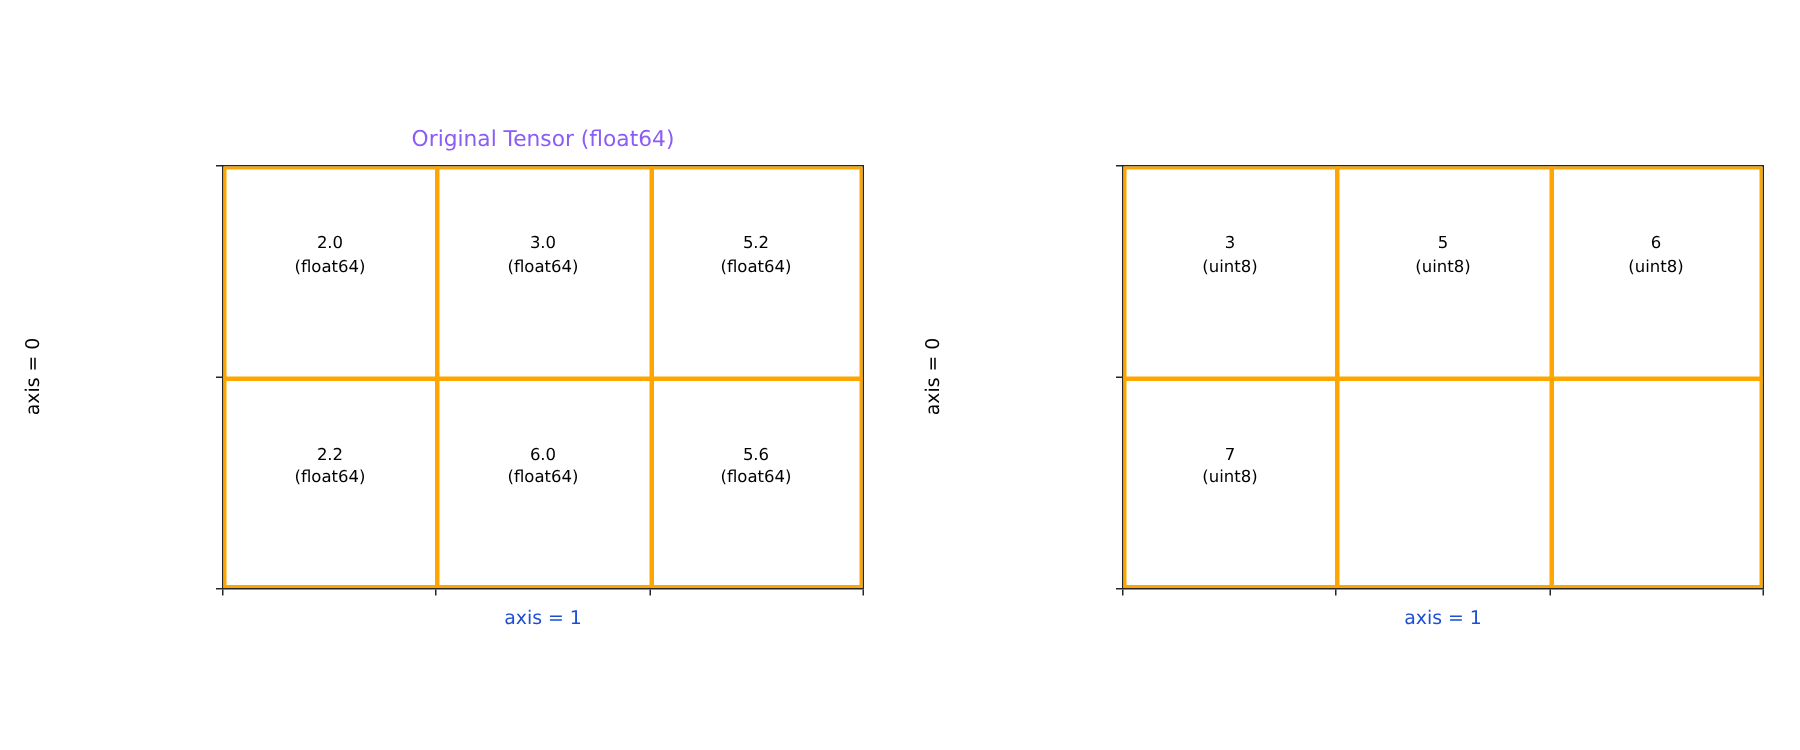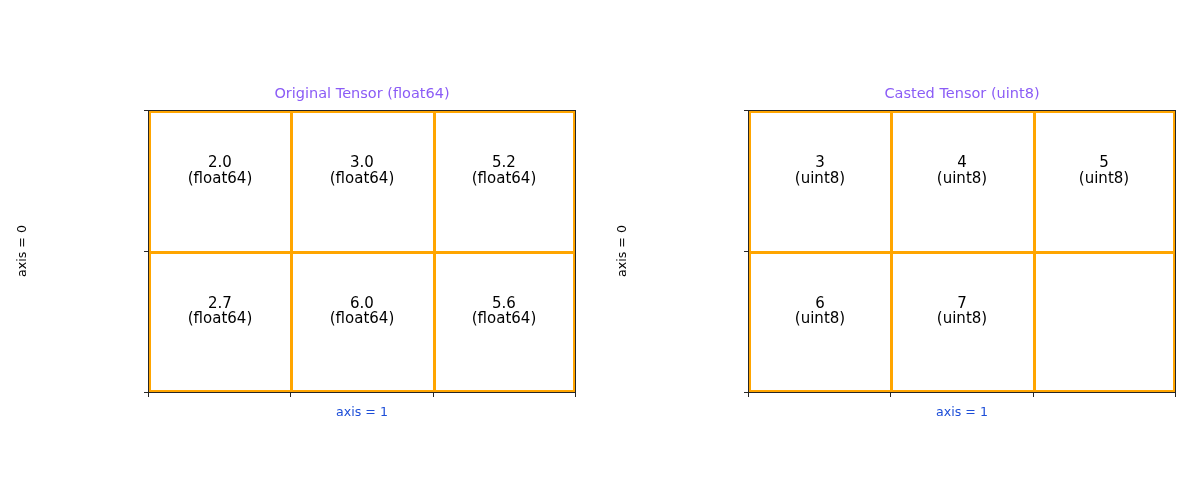--- a/index.html
+++ b/index.html
@@ -80,21 +80,21 @@
   .cell {
     position: relative;
   }
   .cell-label {
     position: absolute;
     left: 0;
     right: 0;
     top: 42%;
     transform: translateY(-50%);
     text-align: center;
-    font-size: 15px;
+    font-size: 11px;
     line-height: 15.5px;
     color: #000000;
     white-space: pre;
   }
 
   
   .tick {
     position: absolute;
     background: #262626;
   }
@@ -148,21 +148,21 @@
           <div class="cell-label"><span>3.0</span>
 <span>(float64)</span></div>
         </div>
 
         <div class="cell">
           <div class="cell-label"><span>5.2</span>
 <span>(float64)</span></div>
         </div>
 
         <div class="cell">
-          <div class="cell-label"><span>2.7</span>
+          <div class="cell-label"><span>2.2</span>
 <span>(float64)</span></div>
         </div>
 
         <div class="cell">
           <div class="cell-label"><span>6.0</span>
 <span>(float64)</span></div>
         </div>
 
         <div class="cell">
           <div class="cell-label"><span>5.6</span>
@@ -186,35 +186,30 @@
     <div class="tick tick-y" style="top:251.2px"></div>
     <div class="tick tick-y" style="top:392.0px"></div>
 
     <div class="xlabel">axis = 1</div>
 
     <div class="ylabel">axis = 0</div>
   </div>
 
   <div class="panel panel-right">
 
-    <div class="axes-title">Casted Tensor (uint8)</div>
 
     <div class="plot-area">
       <div class="cells">
 
 
         <div class="cell">
           <div class="cell-label"><span>3</span>
 <span>(uint8)</span></div>
         </div>
 
-        <div class="cell">
-          <div class="cell-label"><span>4</span>
-<span>(uint8)</span></div>
-        </div>
 
         <div class="cell">
           <div class="cell-label"><span>5</span>
 <span>(uint8)</span></div>
         </div>
 
         <div class="cell">
           <div class="cell-label"><span>6</span>
 <span>(uint8)</span></div>
         </div>

